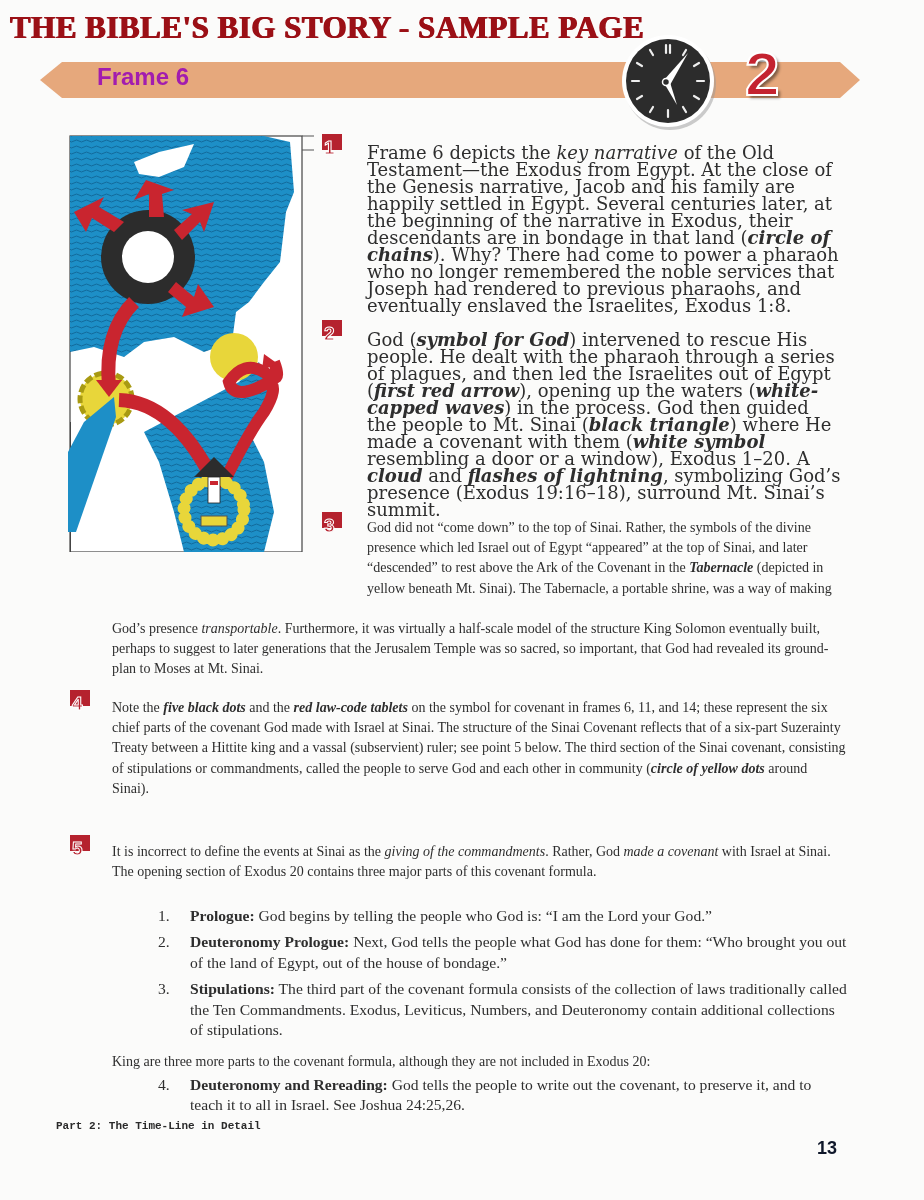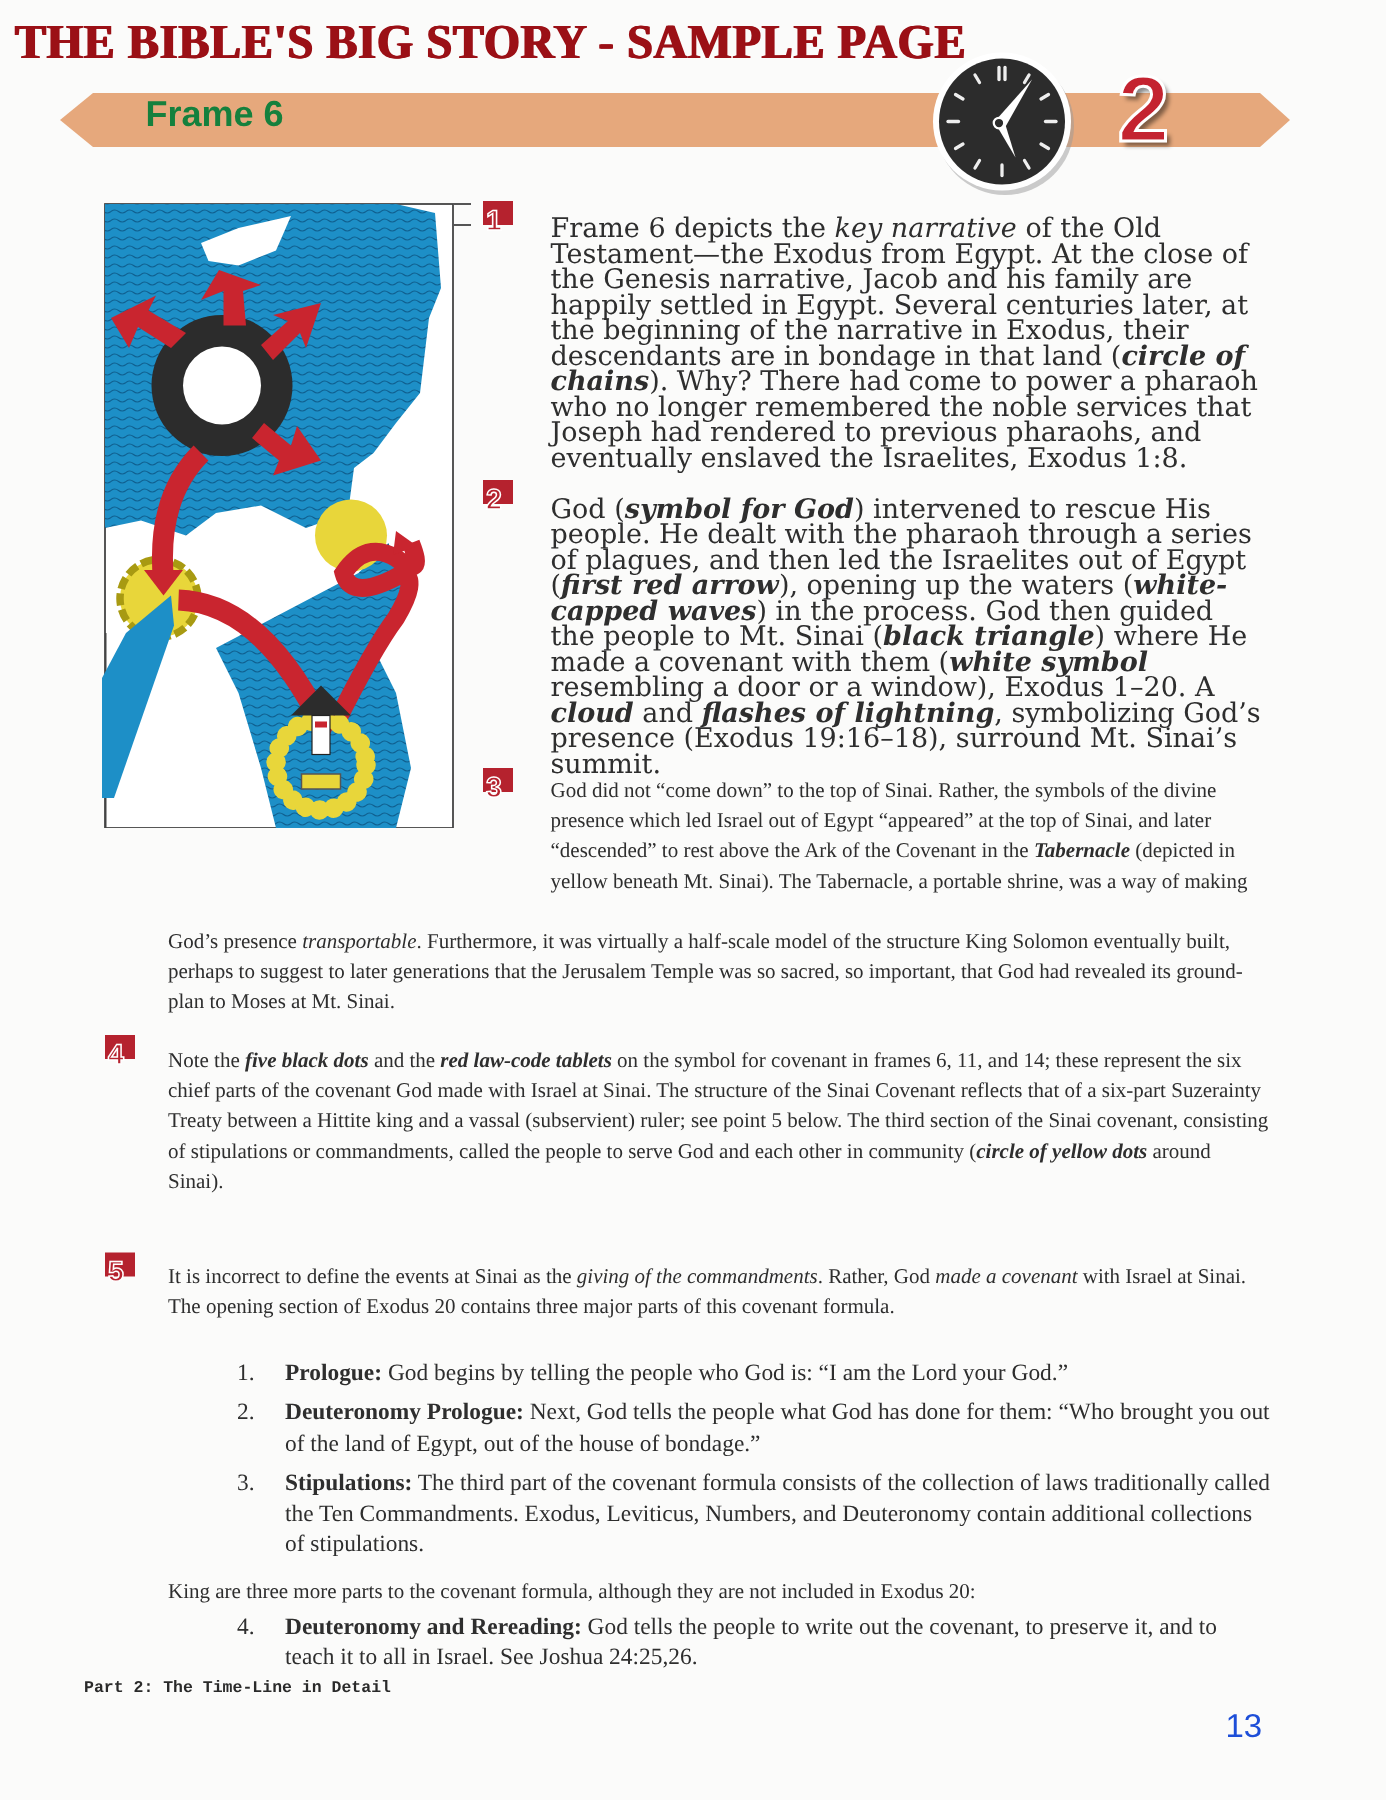--- a/index.html
+++ b/index.html
@@ -16,21 +16,21 @@
     text-transform: uppercase; transform: scaleY(1.05);
     text-shadow: 0.6px 0 0 #9b1016, -0.6px 0 0 #9b1016;
   }
   .banner {
     position: absolute; left: 40px; top: 62px; width: 820px; height: 36px;
   }
   .banner svg { position: absolute; left: 0; top: 0; }
   .frame-label {
     position: absolute; left: 97px; top: 63px;
     font-family: "Liberation Sans", sans-serif; font-weight: bold;
-    font-size: 24px; color: #15803d; text-align: right;
+    font-size: 24px; color: #a21caf; text-align: right;
   }
   .clock { position: absolute; left: 620px; top: 33px; }
   .big-number {
     position: absolute; left: 745px; top: 44px;
     font-family: "Liberation Sans", sans-serif; font-weight: 900;
     font-size: 62px; color: #c42330; line-height: 60px;
     -webkit-text-stroke: 2px #ffffff;
     text-shadow: 3px 3px 3px rgba(0,0,0,0.45);
   }
   .map { position: absolute; left: 64px; top: 132px; }
@@ -50,21 +50,21 @@
   .para b i, .bi { font-weight: bold; font-style: italic; }
   .list { position: absolute; font-family: "Liberation Serif", serif; font-size: 15.6px; line-height: 20.4px; color: #2e2e2e; }
   .list .item { position: relative; padding-left: 32px; margin-bottom: 6px; }
   .list .item .n { position: absolute; left: 0; top: 0; }
   .footer-left {
     position: absolute; left: 56px; top: 1120px;
     font-family: Liberation Mono, monospace; font-weight: bold; font-size: 11px; color: #2a2a2a;
   }
   .footer-right {
     position: absolute; left: 817px; top: 1138px;
-    font-family: "Liberation Sans", sans-serif; font-weight: normal; font-size: 22px; color: #1d4ed8;
+    font-family: "Liberation Sans", sans-serif; font-weight: bold; font-size: 18px; color: #0f172a;
   }
 </style>
 </head>
 <body>
 
 <div class="site-title">THE BIBLE'S BIG STORY - SAMPLE PAGE</div>
 
 <div class="banner">
   <svg width="820" height="36" viewBox="0 0 820 36">
     <polygon points="0,18 22,0 800,0 820,18 800,36 22,36" fill="#e6a87c"></polygon>

